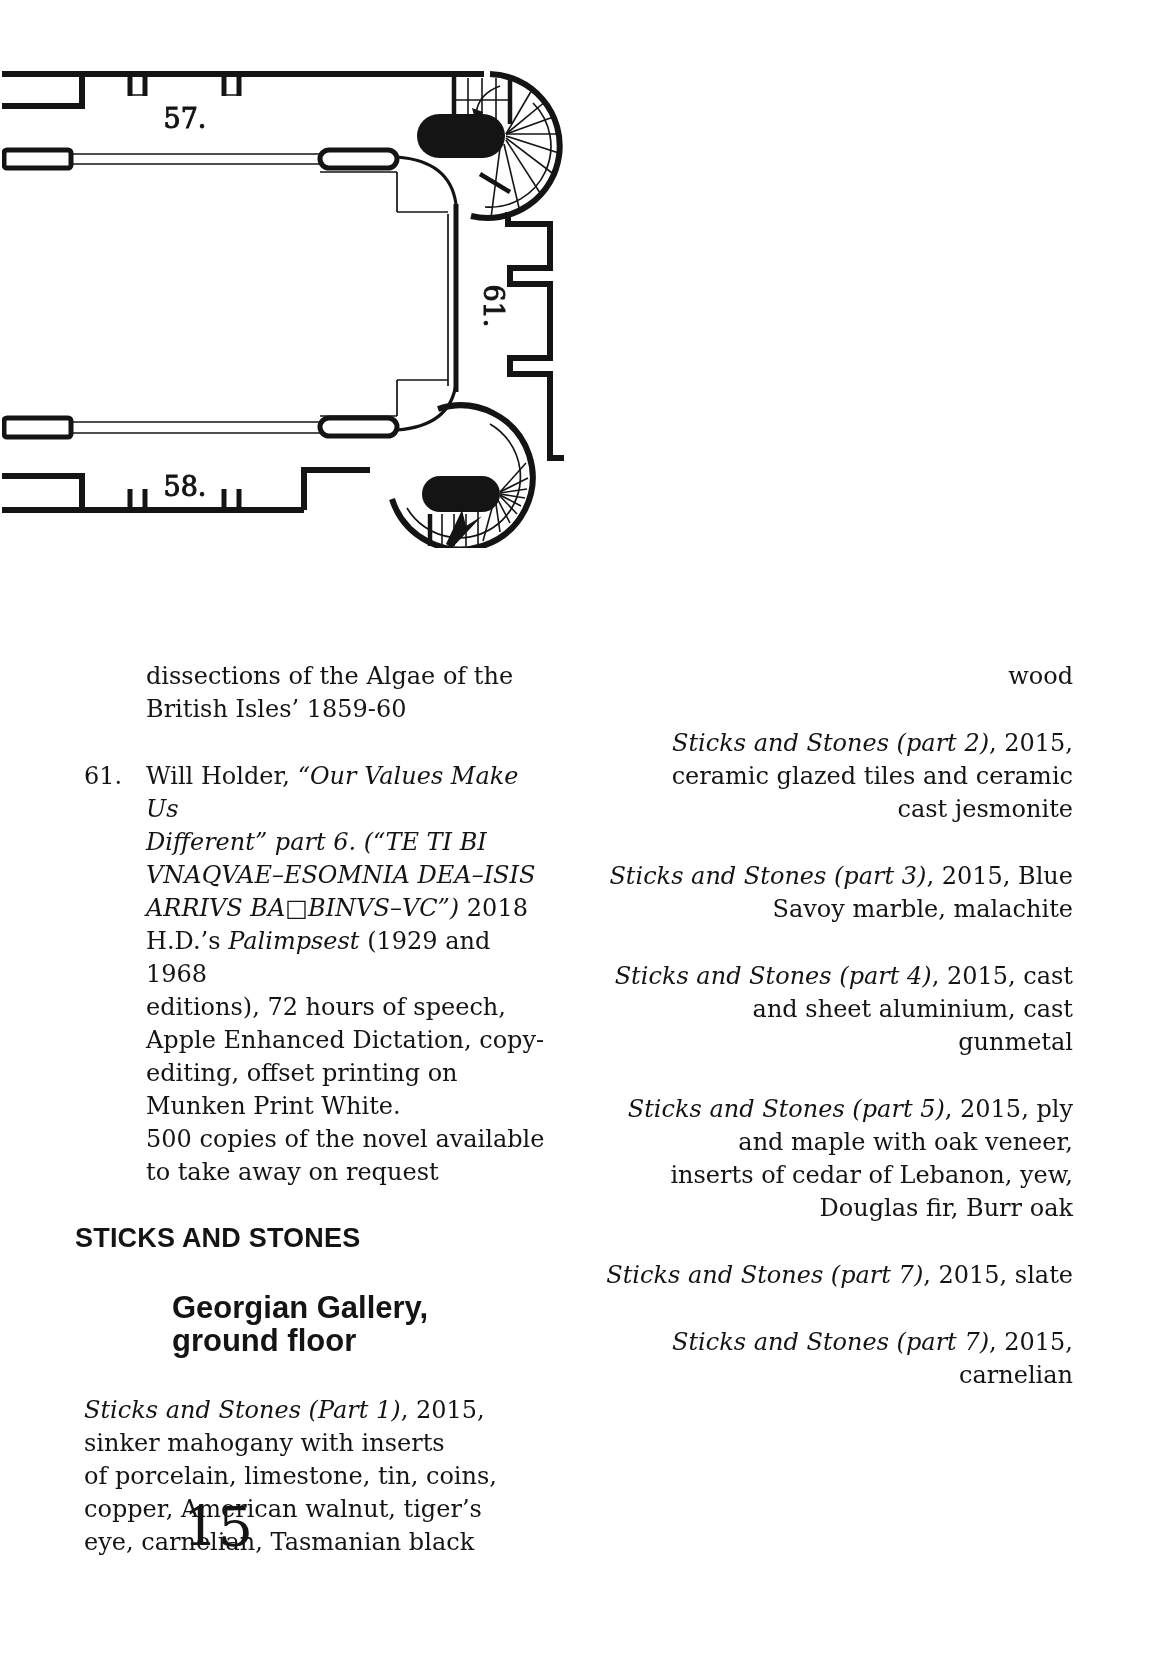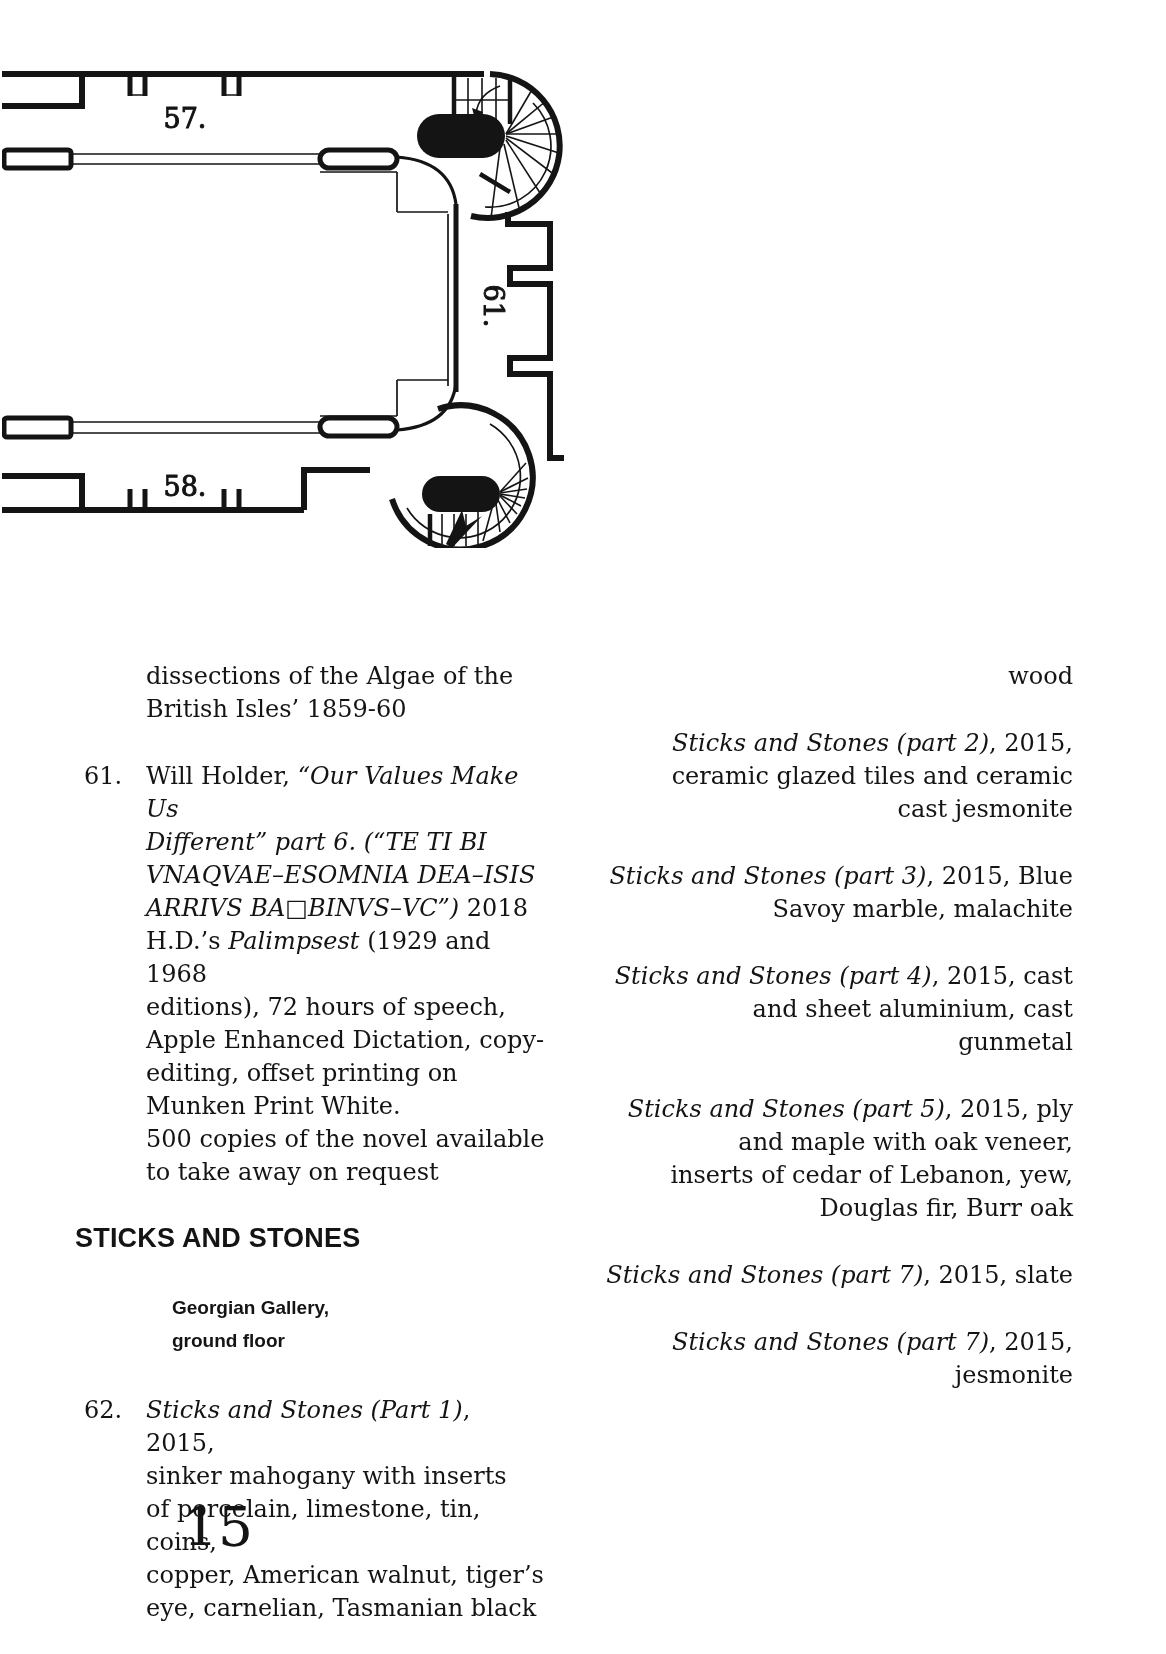--- a/index.html
+++ b/index.html
@@ -17,21 +17,21 @@
   .body{flex:1 1 auto;}
   .para{margin:0 0 34px 0;text-align:right;}
   .it{font-style:italic;}
   .rm{font-style:normal;}
   .heading{
     font-family:"Liberation Sans",sans-serif;font-weight:bold;
     font-size:27px;letter-spacing:.2px;margin:3px 0 37px 0;line-height:31px;
   }
   .subheading{
     font-family:"Liberation Sans",sans-serif;font-weight:bold;
-    font-size:19px;line-height:33px;margin:0 0 37px 97px;
+    font-size:31px;line-height:33px;margin:0 0 37px 97px;
   }
   .pageno{position:absolute;left:183px;top:1497px;font-size:55px;line-height:60px;}
   .plan-label{font-family:"DejaVu Serif",serif;font-size:27px;fill:#141414;}
 </style>
 </head>
 <body>
 
 <div class="page">
 
   <div id="plan-wrap">
@@ -145,28 +145,27 @@
         <span class="num"></span>
         <div class="body"><span class="rm">dissections of the Algae of the</span><br><span class="rm">British Isles’ 1859-60</span></div>
       </div>
       <div class="entry">
         <span class="num">61.</span>
         <div class="body"><span class="rm">Will Holder, </span><span class="it">“Our Values Make Us</span><br><span class="it">Different” part 6. (“TE TI BI</span><br><span class="it">VNAQVAE–ESOMNIA DEA–ISIS</span><br><span class="it">ARRIVS BA□BINVS–VC”)</span><span class="rm"> 2018</span><br><span class="rm">H.D.’s </span><span class="it">Palimpsest</span><span class="rm"> (1929 and 1968</span><br><span class="rm">editions), 72 hours of speech,</span><br><span class="rm">Apple Enhanced Dictation, copy-</span><br><span class="rm">editing, offset printing on</span><br><span class="rm">Munken Print White.</span><br><span class="rm">500 copies of the novel available</span><br><span class="rm">to take away on request</span></div>
       </div>
       <div class="heading">STICKS AND STONES</div>
       <div class="subheading"><span class="rm">Georgian Gallery,</span><br><span class="rm">ground floor</span></div>
       <div class="entry">
-        <span class="num">62.</span>
         <div class="body"><span class="it">Sticks and Stones (Part 1)</span><span class="rm">, 2015,</span><br><span class="rm">sinker mahogany with inserts</span><br><span class="rm">of porcelain, limestone, tin, coins,</span><br><span class="rm">copper, American walnut, tiger’s</span><br><span class="rm">eye, carnelian, Tasmanian black</span></div>
       </div>
     </div>
   <div id="right-col" class="col">
       <div class="para"><span class="rm">wood</span></div>
       <div class="para"><span class="it">Sticks and Stones (part 2)</span><span class="rm">, 2015,</span><br><span class="rm">ceramic glazed tiles and ceramic</span><br><span class="rm">cast jesmonite</span></div>
       <div class="para"><span class="it">Sticks and Stones (part 3)</span><span class="rm">, 2015, Blue</span><br><span class="rm">Savoy marble, malachite</span></div>
       <div class="para"><span class="it">Sticks and Stones (part 4)</span><span class="rm">, 2015, cast</span><br><span class="rm">and sheet aluminium, cast</span><br><span class="rm">gunmetal</span></div>
       <div class="para"><span class="it">Sticks and Stones (part 5)</span><span class="rm">, 2015, ply</span><br><span class="rm">and maple with oak veneer,</span><br><span class="rm">inserts of cedar of Lebanon, yew,</span><br><span class="rm">Douglas fir, Burr oak</span></div>
       <div class="para"><span class="it">Sticks and Stones (part 7)</span><span class="rm">, 2015, slate</span></div>
-      <div class="para"><span class="it">Sticks and Stones (part 7)</span><span class="rm">, 2015,</span><br><span class="rm">jesmonite</span></div>
+      <div class="para"><span class="it">Sticks and Stones (part 7)</span><span class="rm">, 2015,</span><br><span class="rm">carnelian</span></div>
     </div>
 
   <div class="pageno">15</div>
 </div>
 
 </body></html>

